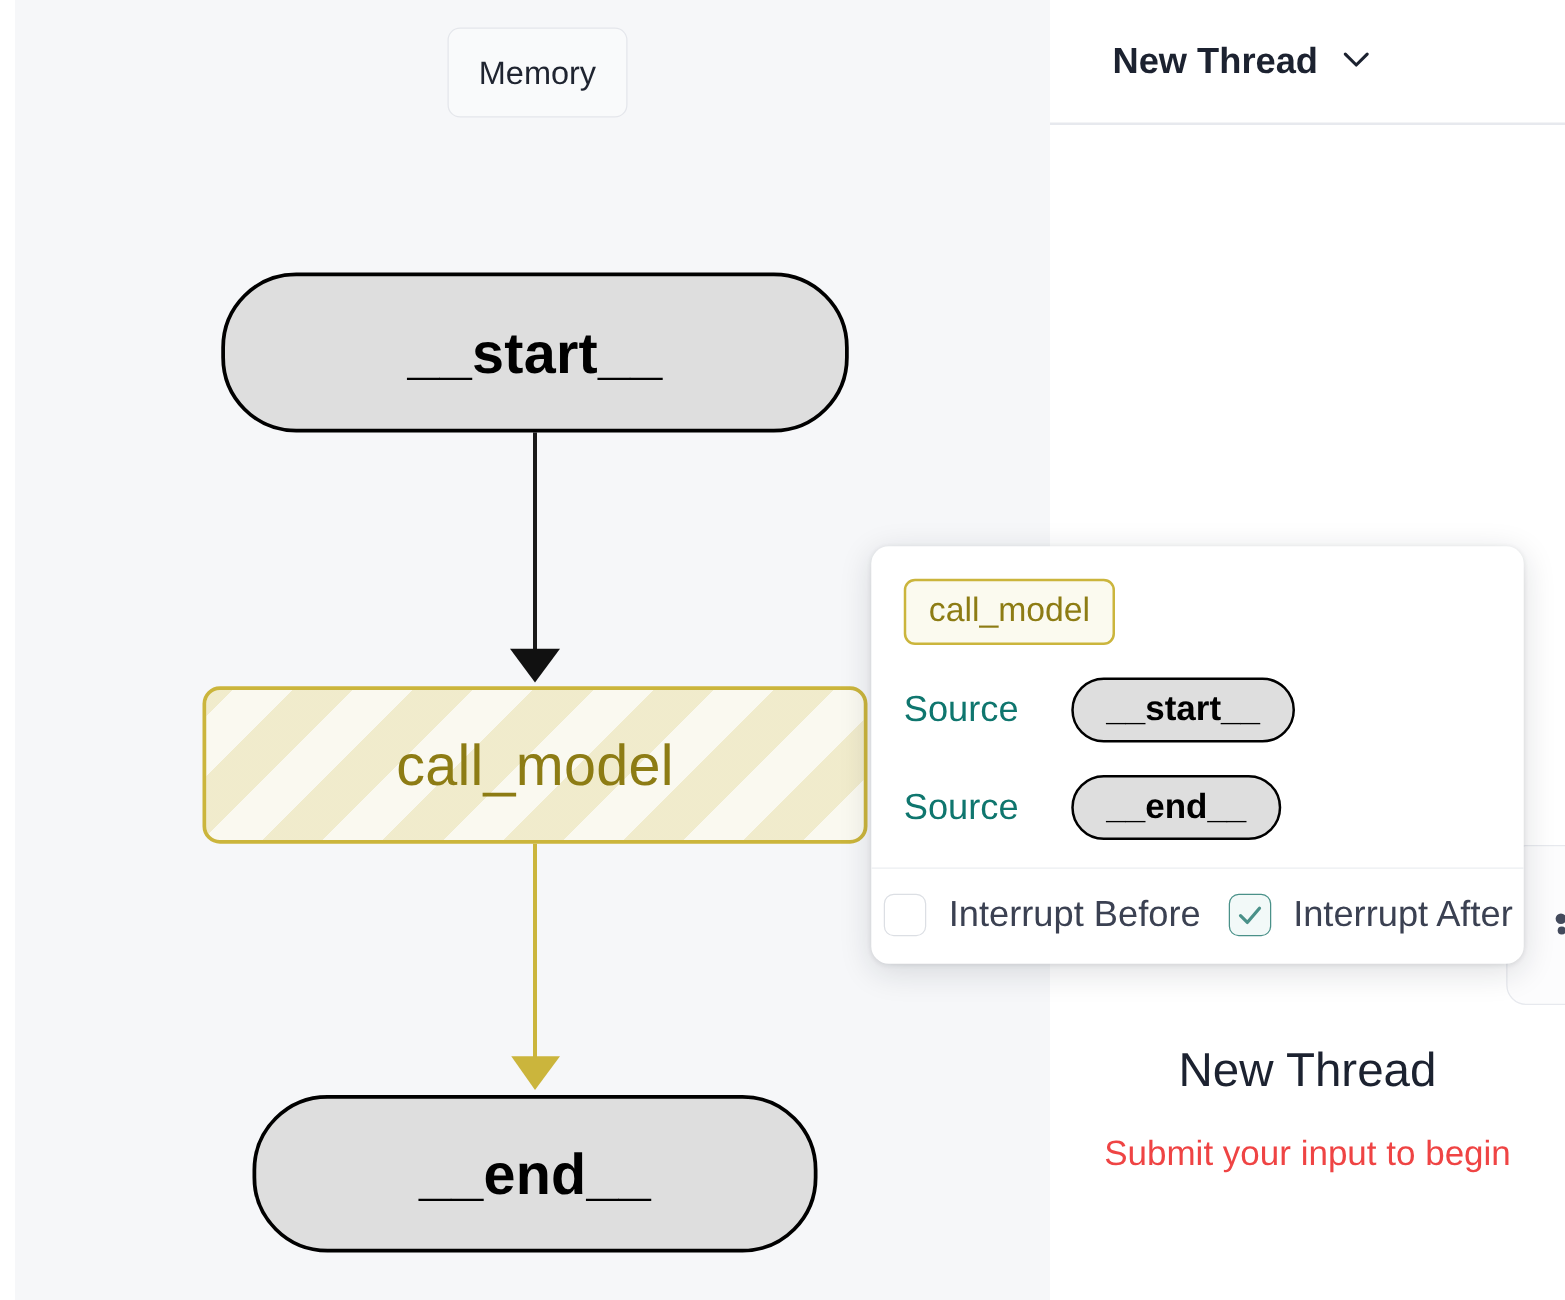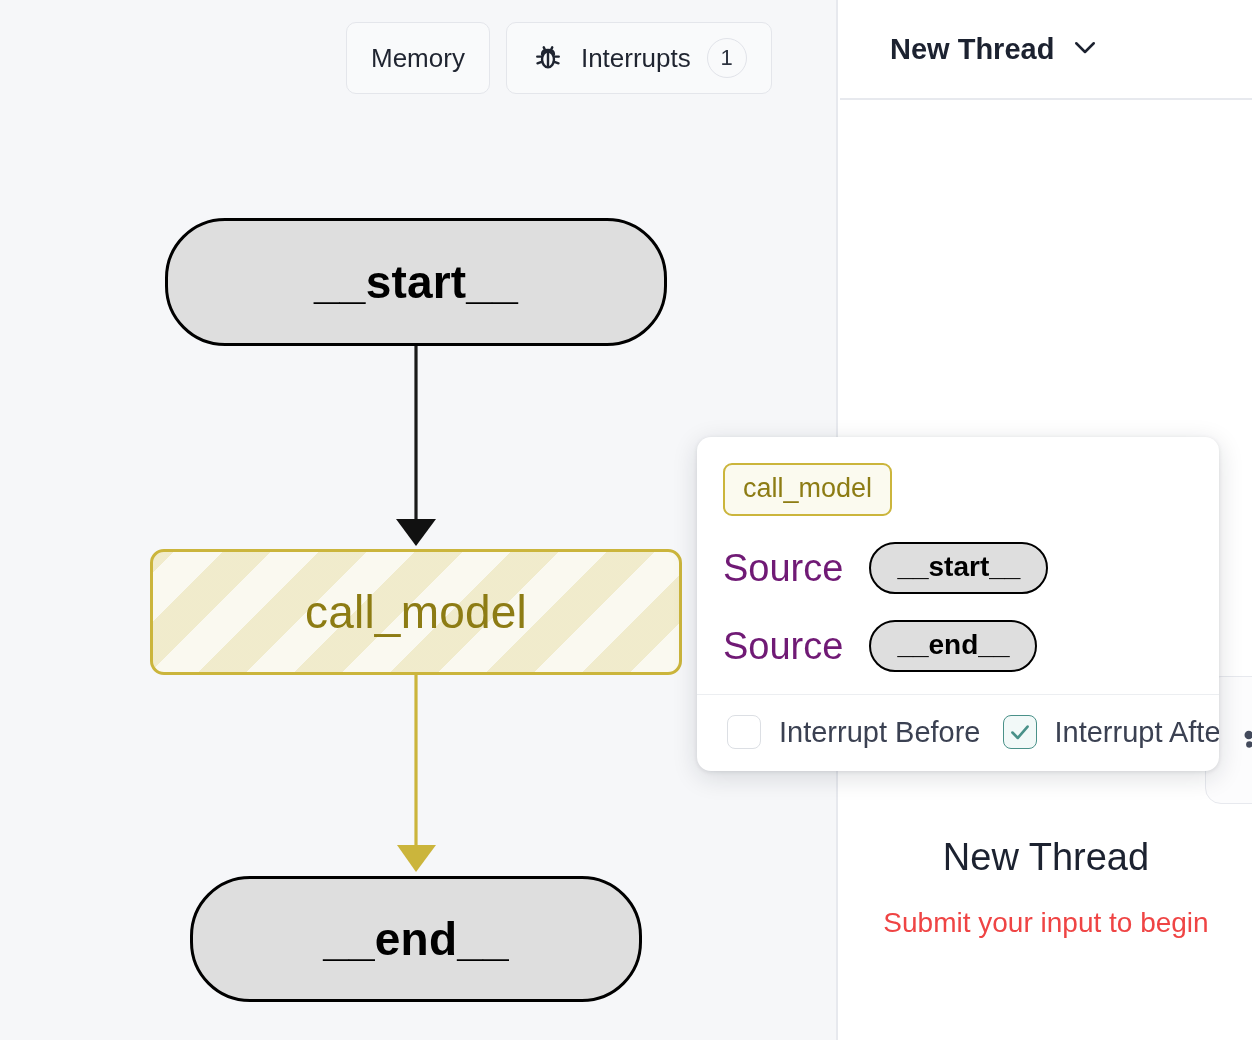--- a/index.html
+++ b/index.html
@@ -12,21 +12,21 @@
     font-family: "Liberation Sans", sans-serif;
     background: #ffffff;
     overflow: hidden;
     position: relative;
     -webkit-font-smoothing: antialiased;
   }
 
   
   #graph-pane {
     position: absolute;
-    left: 0; top: 0;
+    left: 12px; top: 0;
     width: 838px;
     height: 1040px;
     background: #f6f7f9;
     border-right: 2px solid #e7e9ee;
     box-sizing: border-box;
     overflow: hidden;
   }
 
   
   #graph-toolbar {
@@ -143,38 +143,38 @@
     padding: 10px 18px 12px 18px;
     line-height: 1;
   }
   .kv-row {
     display: flex;
     align-items: center;
     gap: 26px;
     margin-top: 26px;
   }
   .kv-key {
-    color: #701a75;
-    font-size: 38px;
+    color: #0f766e;
+    font-size: 29px;
     min-width: 108px;
   }
   .kv-pill {
     background: #dedede;
     border: 2.6px solid #000000;
     border-radius: 40px;
     color: #000;
     font-size: 28px;
     font-weight: 700;
     padding: 9px 26px 11px 26px;
     line-height: 1;
     white-space: nowrap;
   }
   #popup-footer {
     border-top: 1.6px solid #eceef1;
-    padding: 20px 26px 22px 30px;
+    padding: 20px 26px 22px 10px;
     display: flex;
     align-items: center;
     gap: 22px;
     text-align: center;
   }
   .chk-wrap { display: flex; align-items: center; gap: 18px; cursor: pointer; }
   .chk {
     width: 34px; height: 34px;
     border-radius: 8px;
     border: 1.8px solid #dcdfe4;
@@ -256,37 +256,20 @@
   }
 </style>
 </head>
 <body>
 
 <div id="graph-pane">
 
   <div id="graph-toolbar">
     <div class="tool-btn">
       <span>Memory</span>
-    </div>
-    <div class="tool-btn">
-      <span class="bug-ico">
-        <svg viewBox="0 0 24 24" width="34" height="34" fill="none" stroke="#1f2430" stroke-width="1.7" stroke-linecap="round" stroke-linejoin="round">
-          <path d="M9 4.5 L10 6.6"></path>
-            <path d="M15 4.5 L14 6.6"></path>
-          <ellipse cx="12" cy="13" rx="4.2" ry="5.6"></ellipse>
-          <path d="M12 8.2 L12 18"></path>
-          <path d="M7.8 9.4 C7.8 7.2 9.6 6.4 12 6.4 C14.4 6.4 16.2 7.2 16.2 9.4"></path>
-          <path d="M7.8 11 L4.4 11"></path>
-            <path d="M16.2 11 L19.6 11"></path>
-          <path d="M7.9 14.6 L4.6 15.8"></path>
-            <path d="M16.1 14.6 L19.4 15.8"></path>
-        </svg>
-      </span>
-      <span>Interrupts</span>
-      <span class="count-badge">1</span>
     </div>
   </div>
 
   <svg class="edge" viewBox="0 0 838 1040">
     <line x1="416" y1="346" x2="416" y2="522" stroke="#1a1a1a" stroke-width="3.2"></line>
     <polygon points="396,519 436,519 416,546" fill="#111111"></polygon>
     <line x1="416" y1="675" x2="416" y2="848" stroke="#cbb53c" stroke-width="3.2"></line>
     <polygon points="397,845 436,845 416,872" fill="#cbb53c"></polygon>
   </svg>
 

